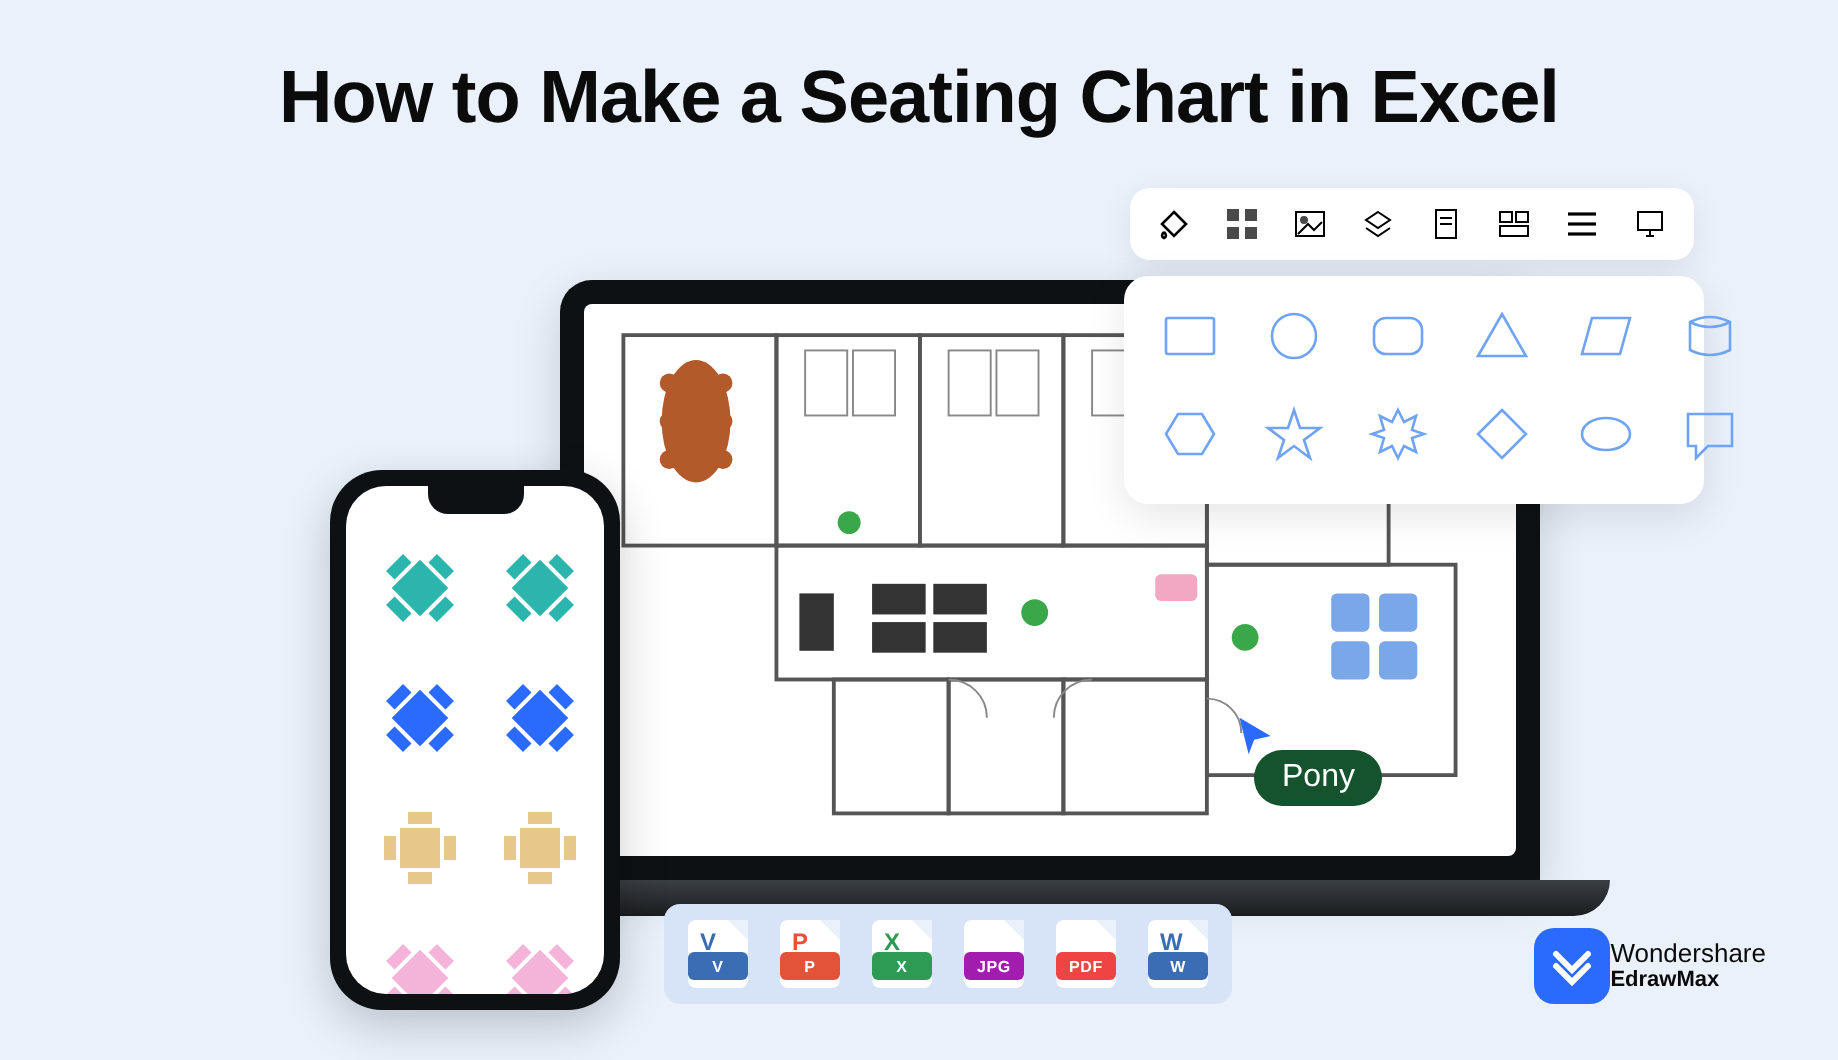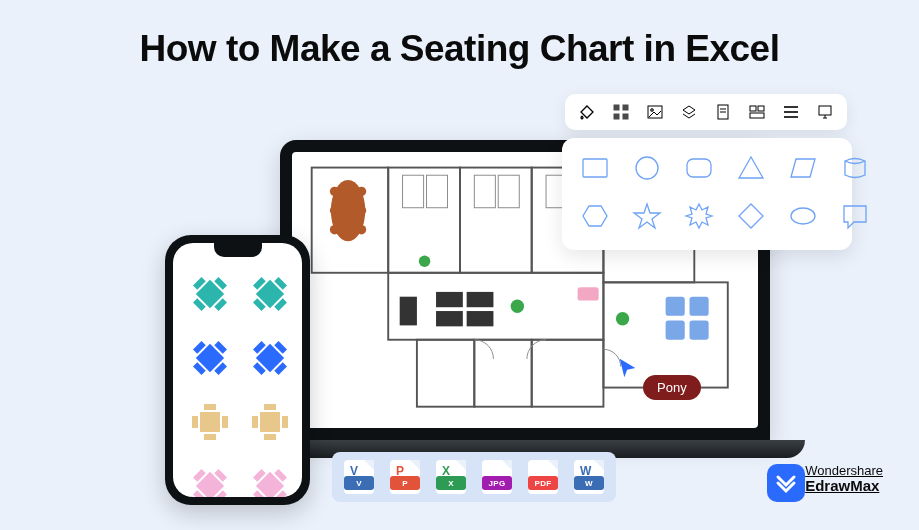--- a/index.html
+++ b/index.html
@@ -64,30 +64,29 @@
   }
   .floor-plan svg { width: 100%; height: 100%; }
 
   
   .cursor-group {
     position: absolute;
     top: 205px;
     left: 325px;
   }
   .pony-label {
-    background: #7f1d1d;
+    background: #14532d;
     color: #fff;
-    font-size: 13px;
+    font-size: 16px;
     font-weight: 500;
     padding: 5px 14px;
     border-radius: 14px;
     position: absolute;
     top: 18px;
     left: 10px;
-    margin-left: 16px;
   }
 
   
   .phone {
     position: absolute;
     top: 235px;
     left: 165px;
     width: 145px;
     height: 270px;
     background: #0d1114;
@@ -201,34 +200,34 @@
     font-size: 12px;
     font-weight: 700;
   }
 
   
   .brand {
     position: absolute;
     bottom: 28px;
     right: 36px;
     display: flex;
-    text-decoration: underline;
+    align-items: center;
   }
   .brand-logo {
     width: 38px;
     height: 38px;
     background: #2a6afc;
     border-radius: 10px;
     display: flex;
     align-items: center;
     justify-content: center;
   }
   .brand-text { line-height: 1.1; color: #0b0b0b; }
   .brand-text .l1 { font-size: 13px; font-weight: 500; }
-  .brand-text .l2 { font-size: 15px; font-weight: 700; }
+  .brand-text .l2 { font-size: 11px; font-weight: 700; }
 </style>
 </head>
 <body>
 
 <h1 class="title">How to Make a Seating Chart in Excel</h1>
 
 <div class="laptop">
   <div class="laptop-screen">
     <div class="laptop-display">
       <div class="floor-plan">

